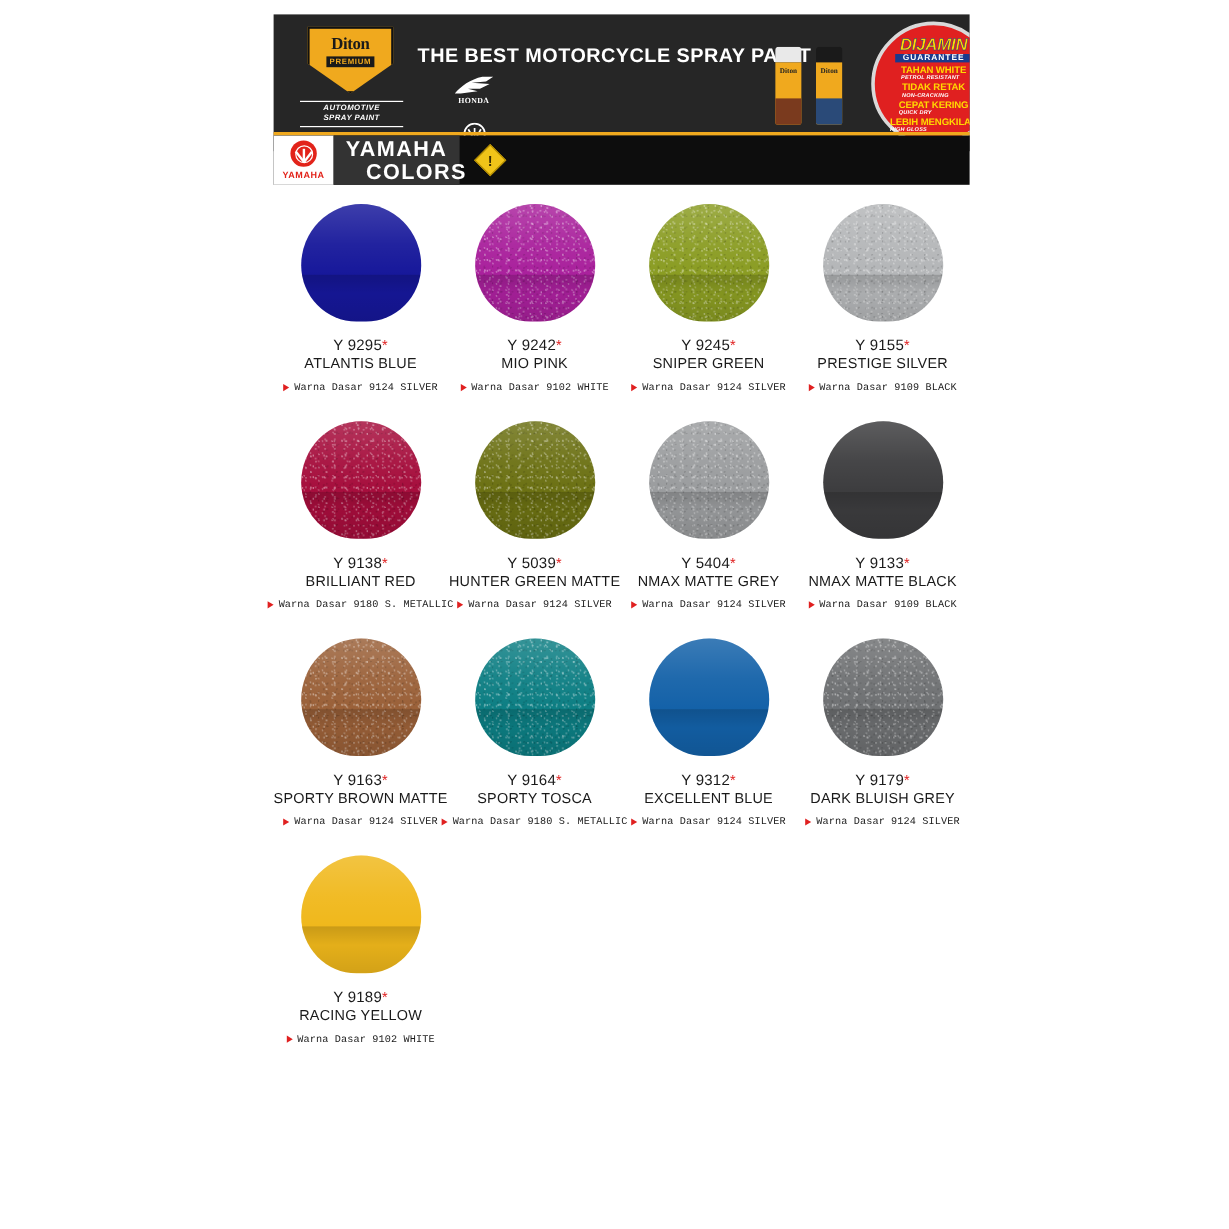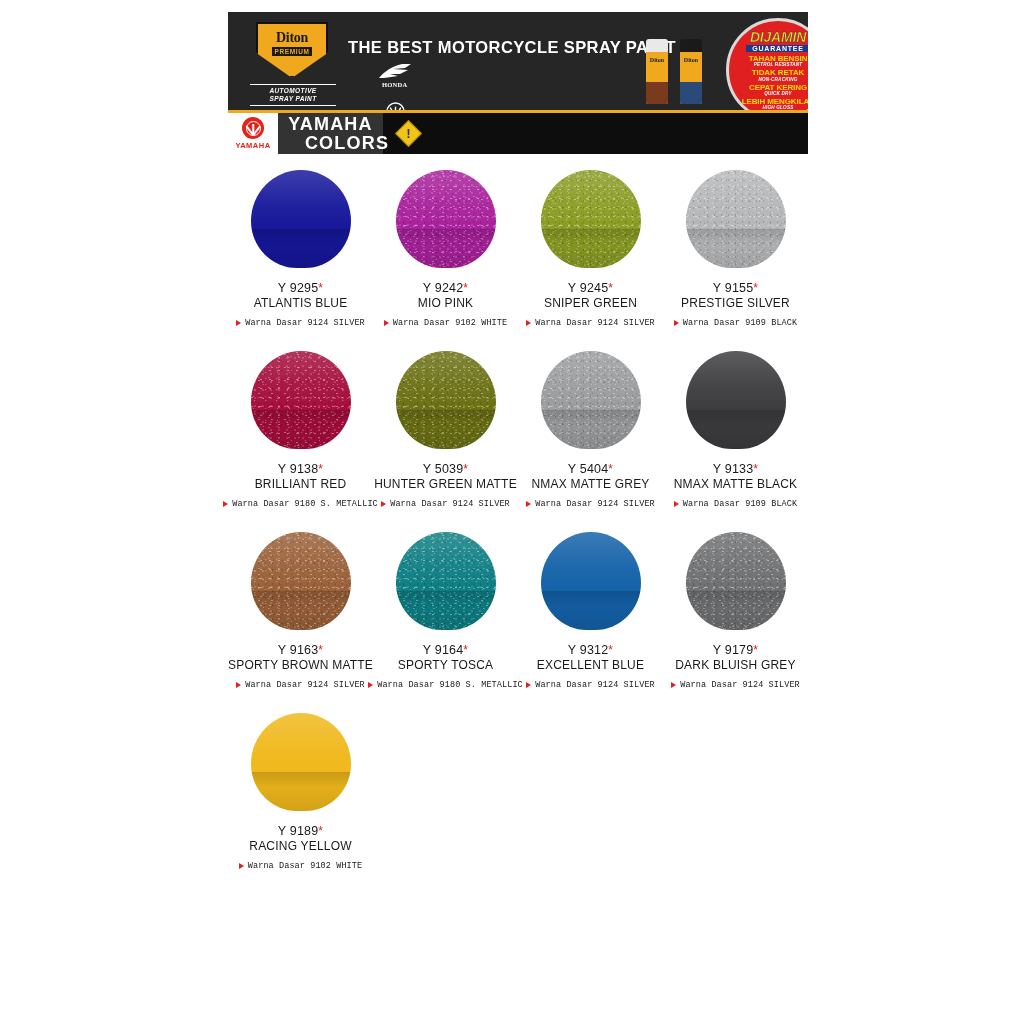--- a/index.html
+++ b/index.html
@@ -83,21 +83,21 @@
   .can2 .cap{background:#1a1a1a;}
   .can2 .body{background:#f0a91e;}
   .can2 .label{color:#222;}
   .can2 .strip{background:#2a4a78;}
 
   .guarantee{
     position:absolute;left:498px;top:6px;width:104px;height:104px;
     border-radius:50%;background:#e02020;border:3px solid #d9d9d9;
     box-sizing:border-box;
     display:flex;flex-direction:column;align-items:center;justify-content:center;
-    text-align:center;padding-top:2px;
+    text-align:left;padding-top:2px;
   }
   .g-dijamin{
     font-size:14px;font-weight:bold;font-style:italic;color:#ffd900;
     letter-spacing:-0.2px;line-height:1;
     -webkit-text-stroke:0.4px #1a3a8c;
   }
   .g-guarantee{
     font-size:7px;font-weight:bold;letter-spacing:0.8px;color:#ffffff;
     background:#1a3a8c;padding:0 6px;margin:1px 0 3px;
   }
@@ -295,21 +295,21 @@
           <span class="label">Diton</span>
           <span class="strip"></span>
         </div>
       </div>
     </div>
 
     <div class="guarantee">
       <div class="g-dijamin">DIJAMIN</div>
       <div class="g-guarantee">GUARANTEE</div>
       <div class="g-item">
-        <span class="g-id">TAHAN BENSIN</span>
+        <span class="g-id">TAHAN WHITE</span>
         <span class="g-en">PETROL RESISTANT</span>
       </div>
       <div class="g-item">
         <span class="g-id">TIDAK RETAK</span>
         <span class="g-en">NON-CRACKING</span>
       </div>
       <div class="g-item">
         <span class="g-id">CEPAT KERING</span>
         <span class="g-en">QUICK DRY</span>
       </div>

